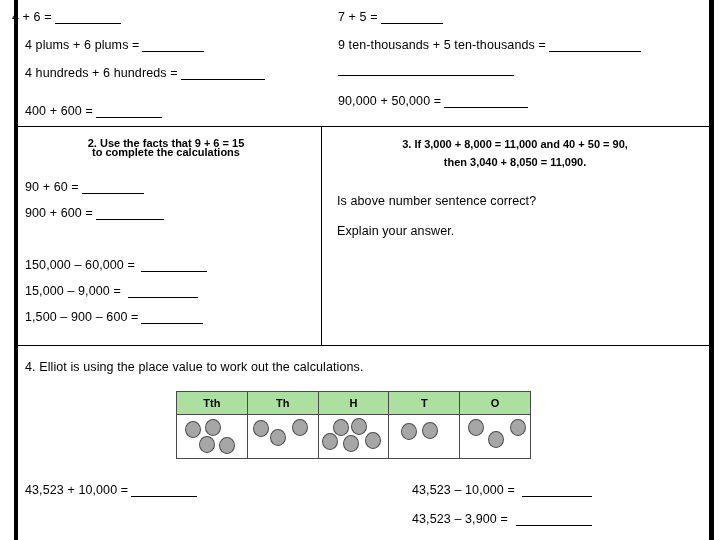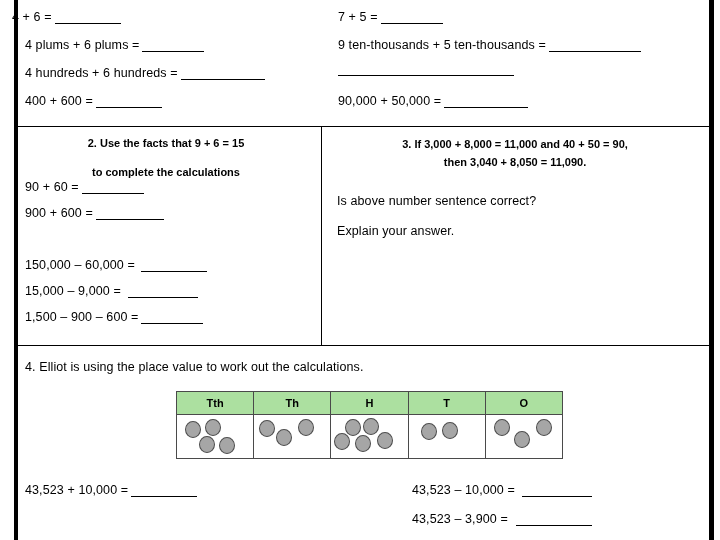--- a/index.html
+++ b/index.html
@@ -87,21 +87,21 @@
     line-height: 16px;
     text-align: center;
     font-weight: bold;
   }
 
   
   #pv-table {
     position: absolute;
     left: 176px;
     top: 391px;
-    width: 387px;
+    width: 355px;
     border-collapse: collapse;
     table-layout: fixed;
   }
   #pv-table th, #pv-table td {
     border: 1px solid #4a4a4a;
     padding: 0;
   }
   #pv-table th {
     background: #ace0a0;
     height: 22px;
@@ -139,37 +139,37 @@
 
   <div class="line" style="left:12px; top:10px;">
     <span>4 + 6 =</span><span class="blank" style="width:66px"></span>
   </div>
   <div class="line" style="left:25px; top:38px;">
     <span>4 plums + 6 plums =</span><span class="blank" style="width:62px"></span>
   </div>
   <div class="line" style="left:25px; top:66px;">
     <span>4 hundreds + 6 hundreds =</span><span class="blank" style="width:84px"></span>
   </div>
-  <div class="line" style="left:25px; top:94px;">
+  <div class="line" style="left:25px; top:104px;">
     <span>400 + 600 =</span><span class="blank" style="width:66px"></span>
   </div>
 
   <div class="line" style="left:338px; top:10px;">
     <span>7 + 5 =</span><span class="blank" style="width:62px"></span>
   </div>
   <div class="line" style="left:338px; top:38px;">
     <span>9 ten-thousands + 5 ten-thousands =</span><span class="blank" style="width:92px"></span>
   </div>
   <div class="standalone-blank" style="left:338px; top:75px; width:176px;"></div>
   <div class="line" style="left:338px; top:94px;">
     <span>90,000 + 50,000 =</span><span class="blank" style="width:84px"></span>
   </div>
 
   <div class="hdr" style="left:26px; top:135px; width:280px;">2. Use the facts that  9 + 6 = 15</div>
-  <div class="hdr" style="left:26px; top:164px; width:280px;text-align:center;">to complete the calculations</div>
+  <div class="hdr" style="left:26px; top:144px; width:280px;text-align:center;">to complete the calculations</div>
 
   <div class="line" style="left:25px; top:180px;">
     <span>90 + 60 =</span><span class="blank" style="width:62px"></span>
   </div>
   <div class="line" style="left:25px; top:206px;">
     <span>900 + 600 =</span><span class="blank" style="width:68px"></span>
   </div>
   <div class="line" style="left:25px; top:258px;">
     <span>150,000 – 60,000 =</span><span class="blank" style="width:66px; margin-left:6px;"></span>
   </div>

